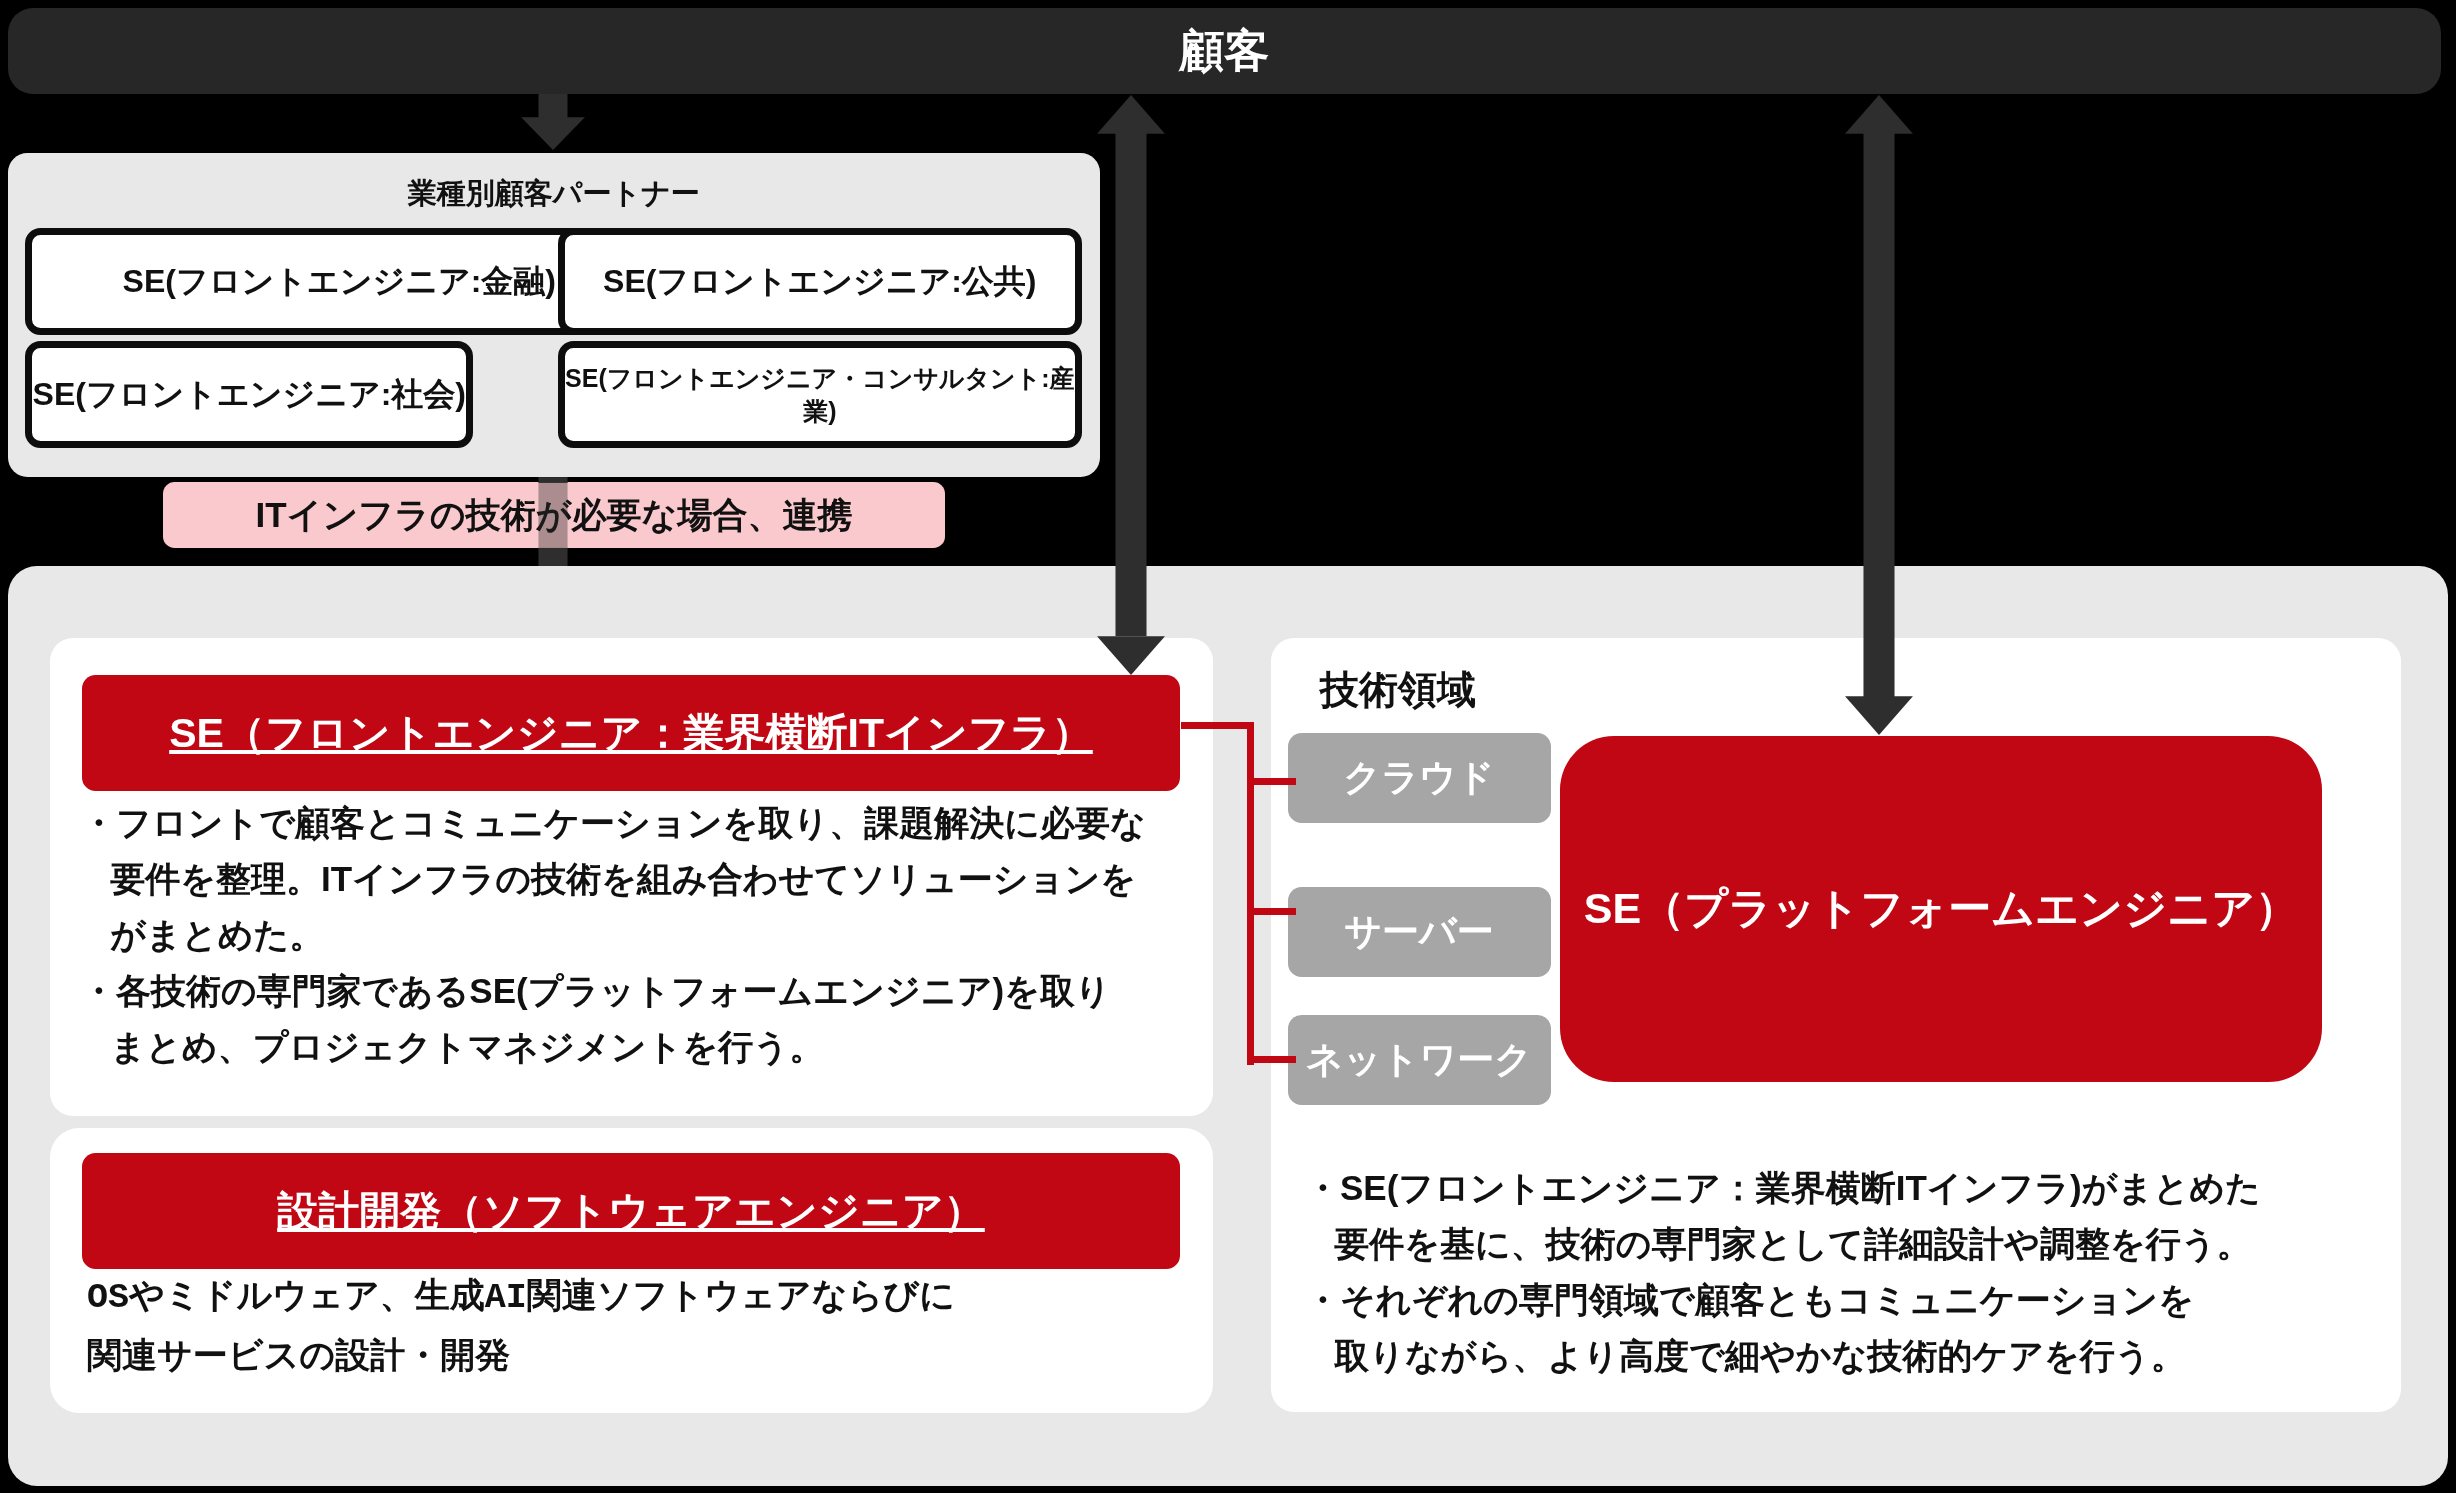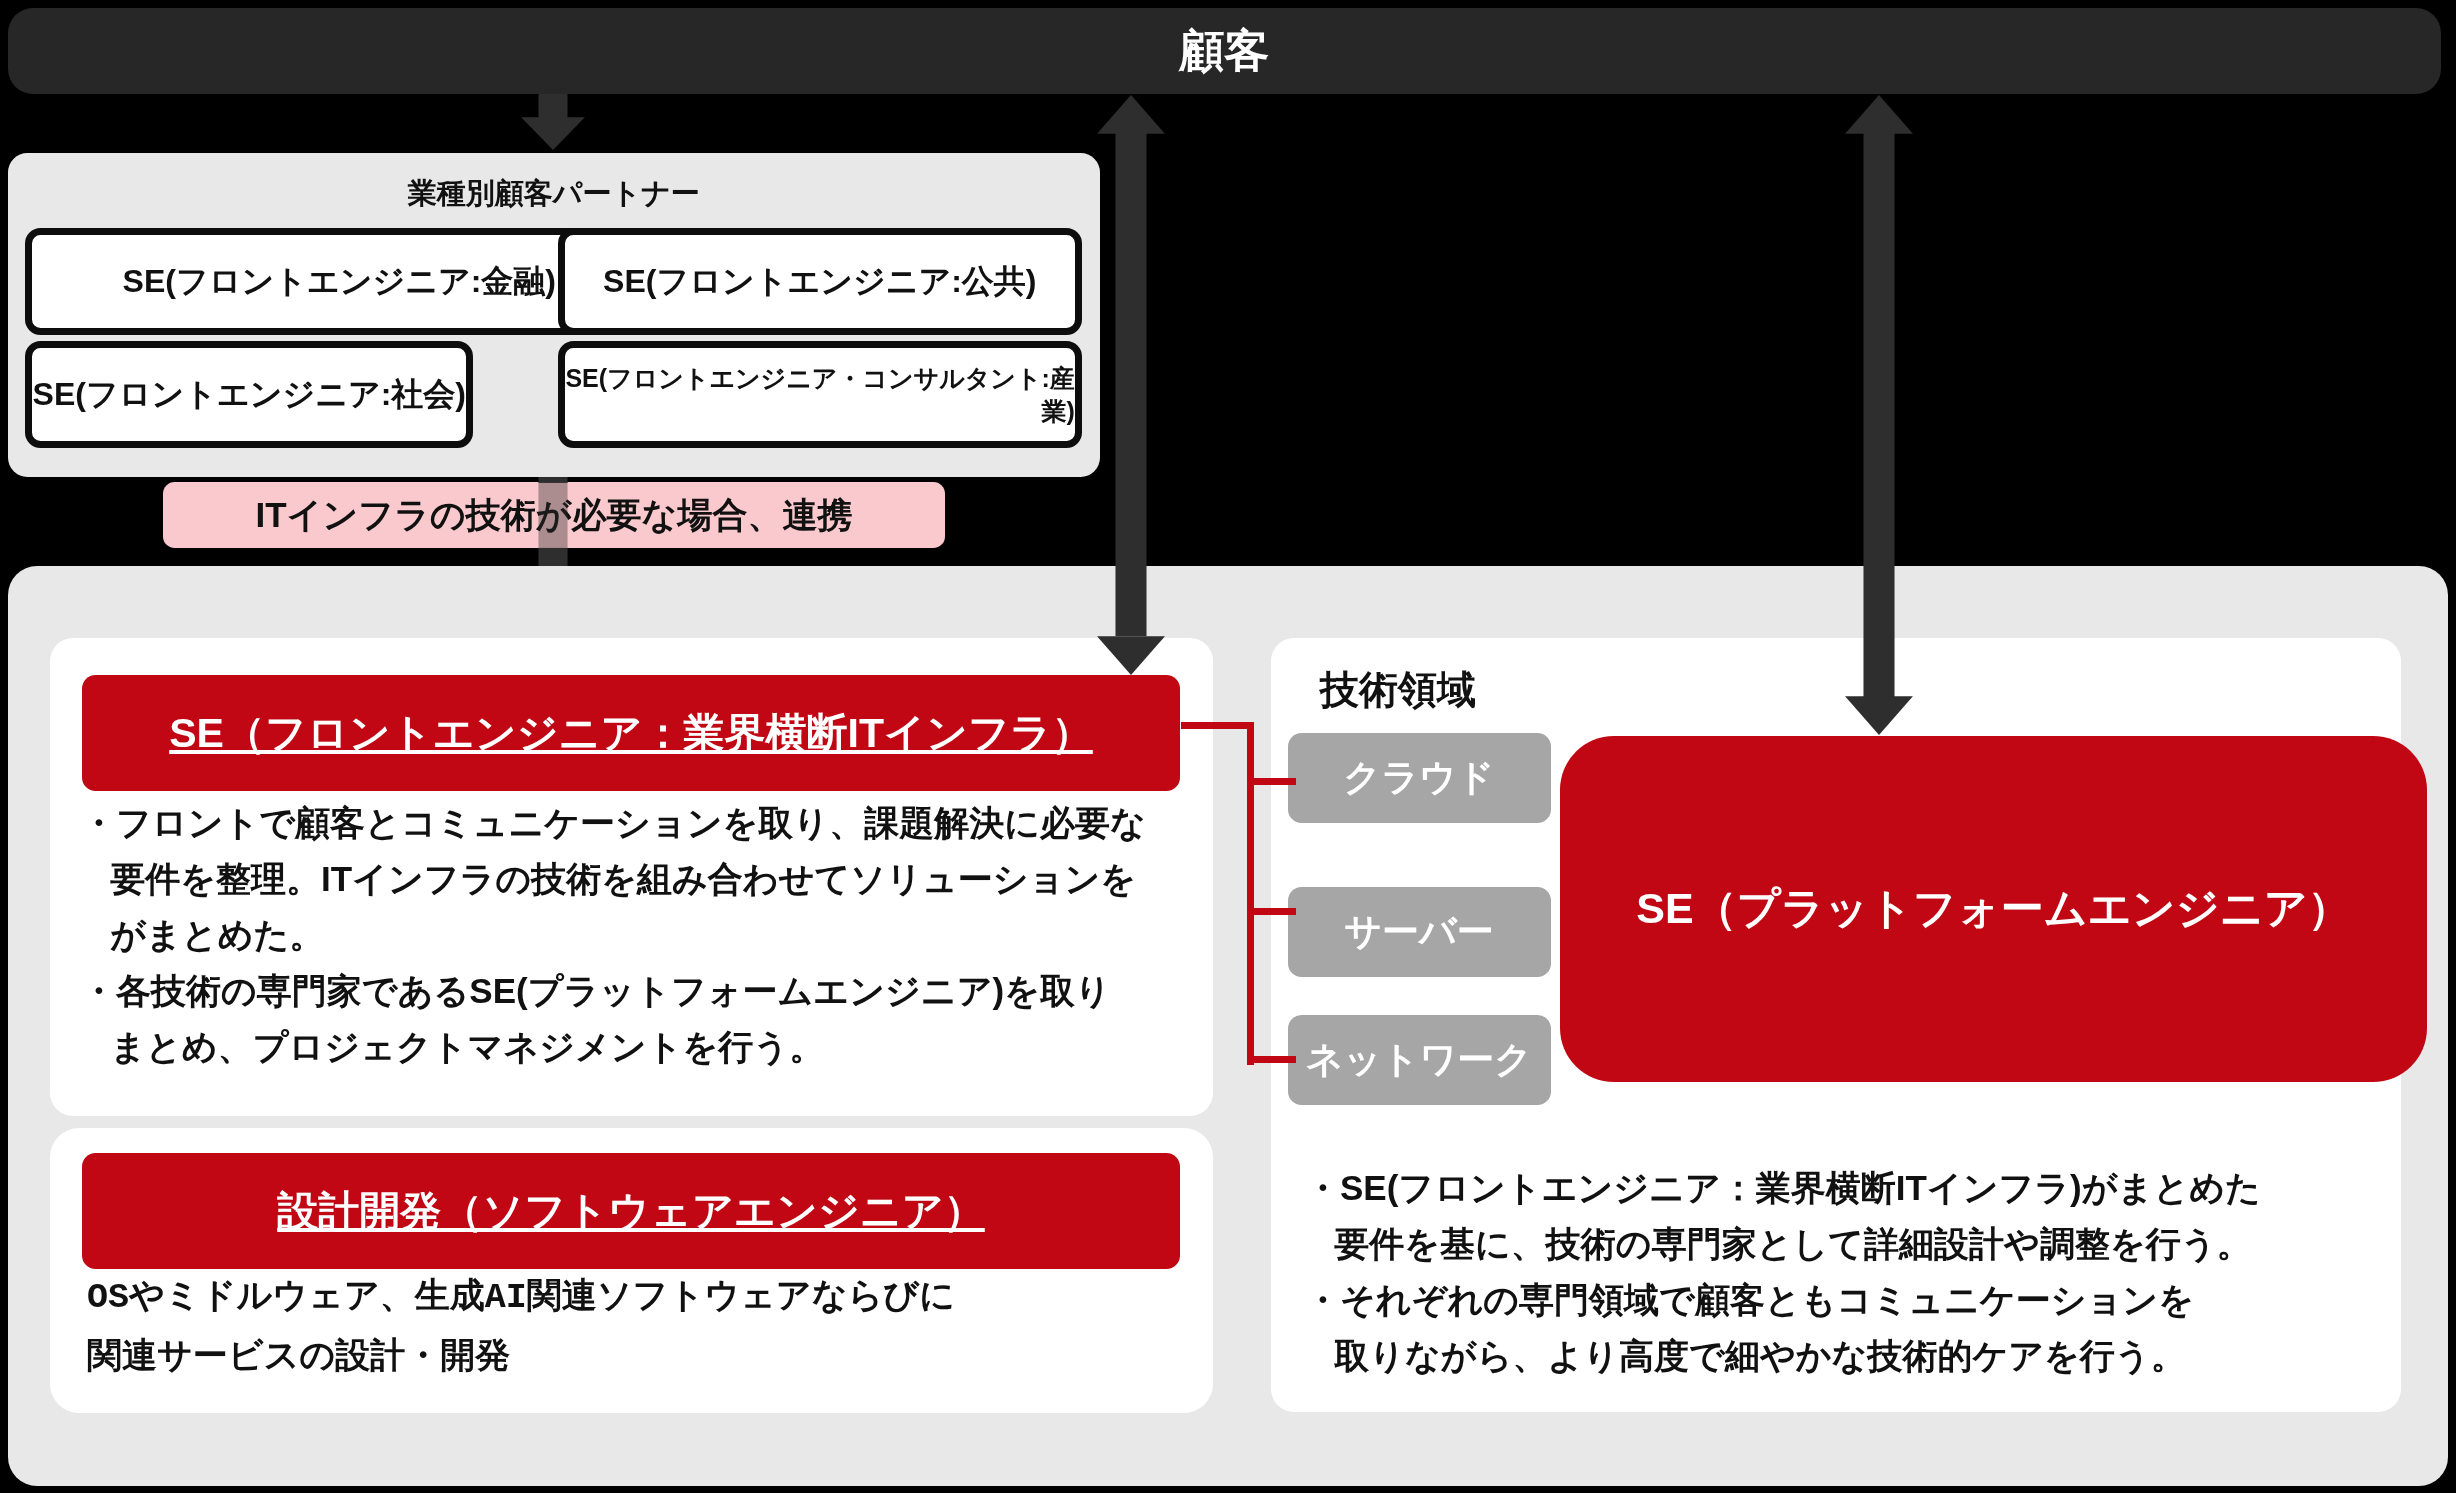--- a/index.html
+++ b/index.html
@@ -7,21 +7,21 @@
     --card_white:#ffffff; --accent_red:#c00713; --tech_gray:#a6a6a6;
     --link_pink:#f9c9cd; --arrow_dark:#2e2e2e; --box_border:#0d0d0d;
     --text_dark:#111111; --text_white:#ffffff;
   }
   *{margin:0;padding:0;box-sizing:border-box;}
   html,body{background:#000;}
   body{font-family:"Liberation Sans","DejaVu Sans",sans-serif;font-weight:700;}
   #canvas{position:relative;width:2456px;height:1493px;background:var(--background);overflow:hidden;}
 
   .abs{position:absolute;}
-  .flexc{display:flex;align-items:center;justify-content:center;text-align:right;}
+  .flexc{display:flex;align-items:center;justify-content:center;text-align:center;}
 
   
   #customer-bar{left:7.8px;top:7.8px;width:2433px;height:86px;background:var(--customer_bar);
     border-radius:25px;color:var(--text_white);font-size:45px;}
 
   
   #partner-panel{left:7.8px;top:153px;width:1092px;height:324px;background:var(--panel_gray);border-radius:19.4px;}
   #partner-title{left:0;top:15.5px;width:100%;height:50px;color:var(--text_dark);font-size:29px;}
   .partner-box{background:var(--card_white);border:7.8px solid var(--box_border);border-radius:15.5px;
     color:var(--text_dark);font-size:32px;}
@@ -49,21 +49,21 @@
   #design-body{left:37px;top:140px;width:1116px;line-height:60px;font-family:Liberation Mono, monospace;}
 
   
   #tech-panel{left:1271px;top:638px;width:1130px;height:774px;background:var(--card_white);border-radius:23px;}
   #tech-label{left:49px;top:25px;color:var(--text_dark);font-size:39px;}
   .tech-box{left:16.5px;width:263px;height:90px;background:var(--tech_gray);border-radius:13.6px;
     color:var(--text_white);font-size:37px;}
   #tech-box-0{top:95px;}
   #tech-box-1{top:229px;margin-top:20px;}
   #tech-box-2{top:377px;}
-  #platform-box{left:289px;top:98px;width:867px;height:346px;background:var(--accent_red);
+  #platform-box{left:289px;top:98px;width:762px;height:346px;background:var(--accent_red);
     border-radius:54px;color:var(--text_white);font-size:43px;}
   #tech-body{left:34px;top:522px;width:1067px;}
 
   
   .redline{background:var(--accent_red);}
   #conn-h{left:1181px;top:722px;width:73px;height:6.8px;}
   #conn-v{left:1247px;top:722px;width:6.8px;height:343px;}
   #conn-s0{left:1247px;top:778px;width:49px;height:6.8px;}
   #conn-s1{left:1247px;top:908px;width:49px;height:6.8px;}
   #conn-s2{left:1247px;top:1056px;width:49px;height:6.8px;}

